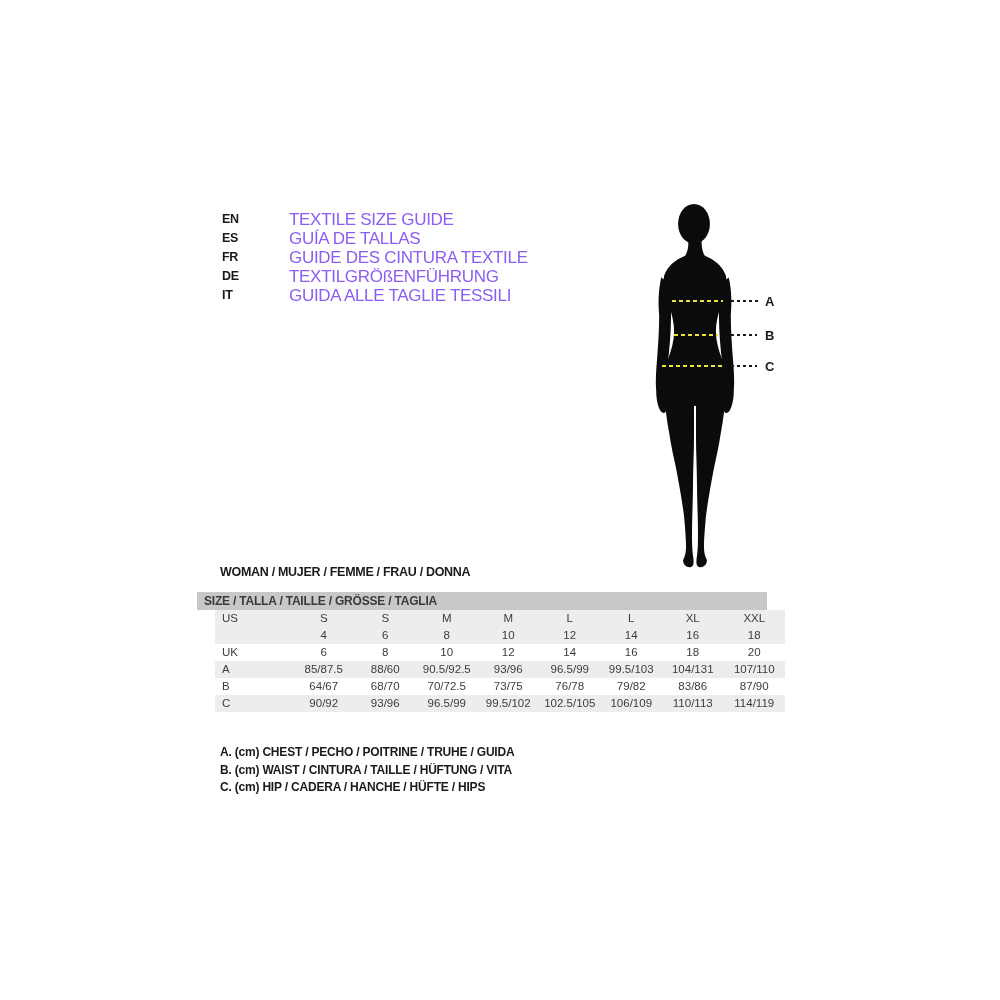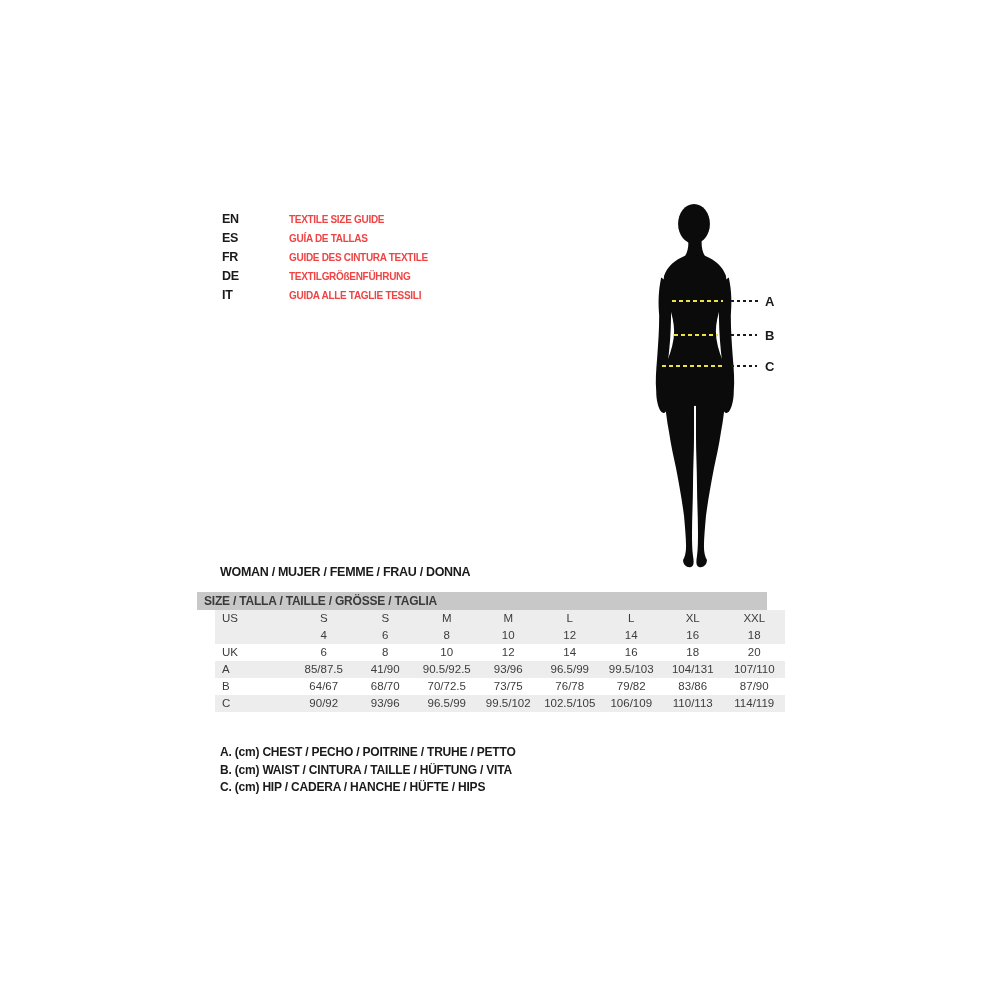--- a/index.html
+++ b/index.html
@@ -9,21 +9,21 @@
     background:#ffffff;
     font-family:"Liberation Sans", sans-serif;
     color:#111;
     overflow:hidden;
   }
 
   
   .lang-block{position:absolute;left:222px;top:210px;}
   .lang-row{display:flex;height:19px;line-height:19px;gap:27px;}
   .lang-code{width:40px;font-size:12.5px;font-weight:bold;letter-spacing:-0.3px;color:#1a1a1a;}
-  .lang-label{font-size:10px;font-weight:bold;letter-spacing:-0.3px;color:#ef4444;white-space:nowrap;}
+  .lang-label{font-size:17px;font-weight:normal;letter-spacing:-0.3px;color:#8b5cf6;white-space:nowrap;}
 
   
   .figure-svg{position:absolute;left:645px;top:202px;width:100px;height:368px;}
   .marker-line{position:absolute;height:2px;}
   .dash-yellow{background:repeating-linear-gradient(90deg,var(--yellow) 0 4px,transparent 4px 7px);}
   .dash-black{background:repeating-linear-gradient(90deg,#1a1a1a 0 3px,transparent 3px 6px);}
   .marker-label{position:absolute;font-size:13px;font-weight:600;color:#1a1a1a;line-height:13px;}
 
   
   .gender-header{position:absolute;left:220px;top:565px;font-size:12.5px;font-weight:bold;letter-spacing:-0.3px;color:#1a1a1a;}
@@ -188,21 +188,21 @@
         <div class="tcell">10</div>
         <div class="tcell">12</div>
         <div class="tcell">14</div>
         <div class="tcell">16</div>
         <div class="tcell">18</div>
         <div class="tcell">20</div>
       </div>
       <div class="trow shaded">
         <div class="tlabel">A</div>
         <div class="tcell">85/87.5</div>
-        <div class="tcell">41/90</div>
+        <div class="tcell">88/60</div>
         <div class="tcell">90.5/92.5</div>
         <div class="tcell">93/96</div>
         <div class="tcell">96.5/99</div>
         <div class="tcell">99.5/103</div>
         <div class="tcell">104/131</div>
         <div class="tcell">107/110</div>
       </div>
       <div class="trow">
         <div class="tlabel">B</div>
         <div class="tcell">64/67</div>
@@ -221,18 +221,18 @@
         <div class="tcell">96.5/99</div>
         <div class="tcell">99.5/102</div>
         <div class="tcell">102.5/105</div>
         <div class="tcell">106/109</div>
         <div class="tcell">110/113</div>
         <div class="tcell">114/119</div>
       </div>
     </div>
 
   <div class="footnotes">
-      <div class="footnote-line">A. (cm) CHEST / PECHO / POITRINE / TRUHE / PETTO</div>
+      <div class="footnote-line">A. (cm) CHEST / PECHO / POITRINE / TRUHE / GUIDA</div>
       <div class="footnote-line">B. (cm) WAIST / CINTURA / TAILLE / HÜFTUNG / VITA</div>
       <div class="footnote-line">C. (cm) HIP / CADERA / HANCHE / HÜFTE / HIPS</div>
     </div>
 
 </div>
 
 </body></html>

